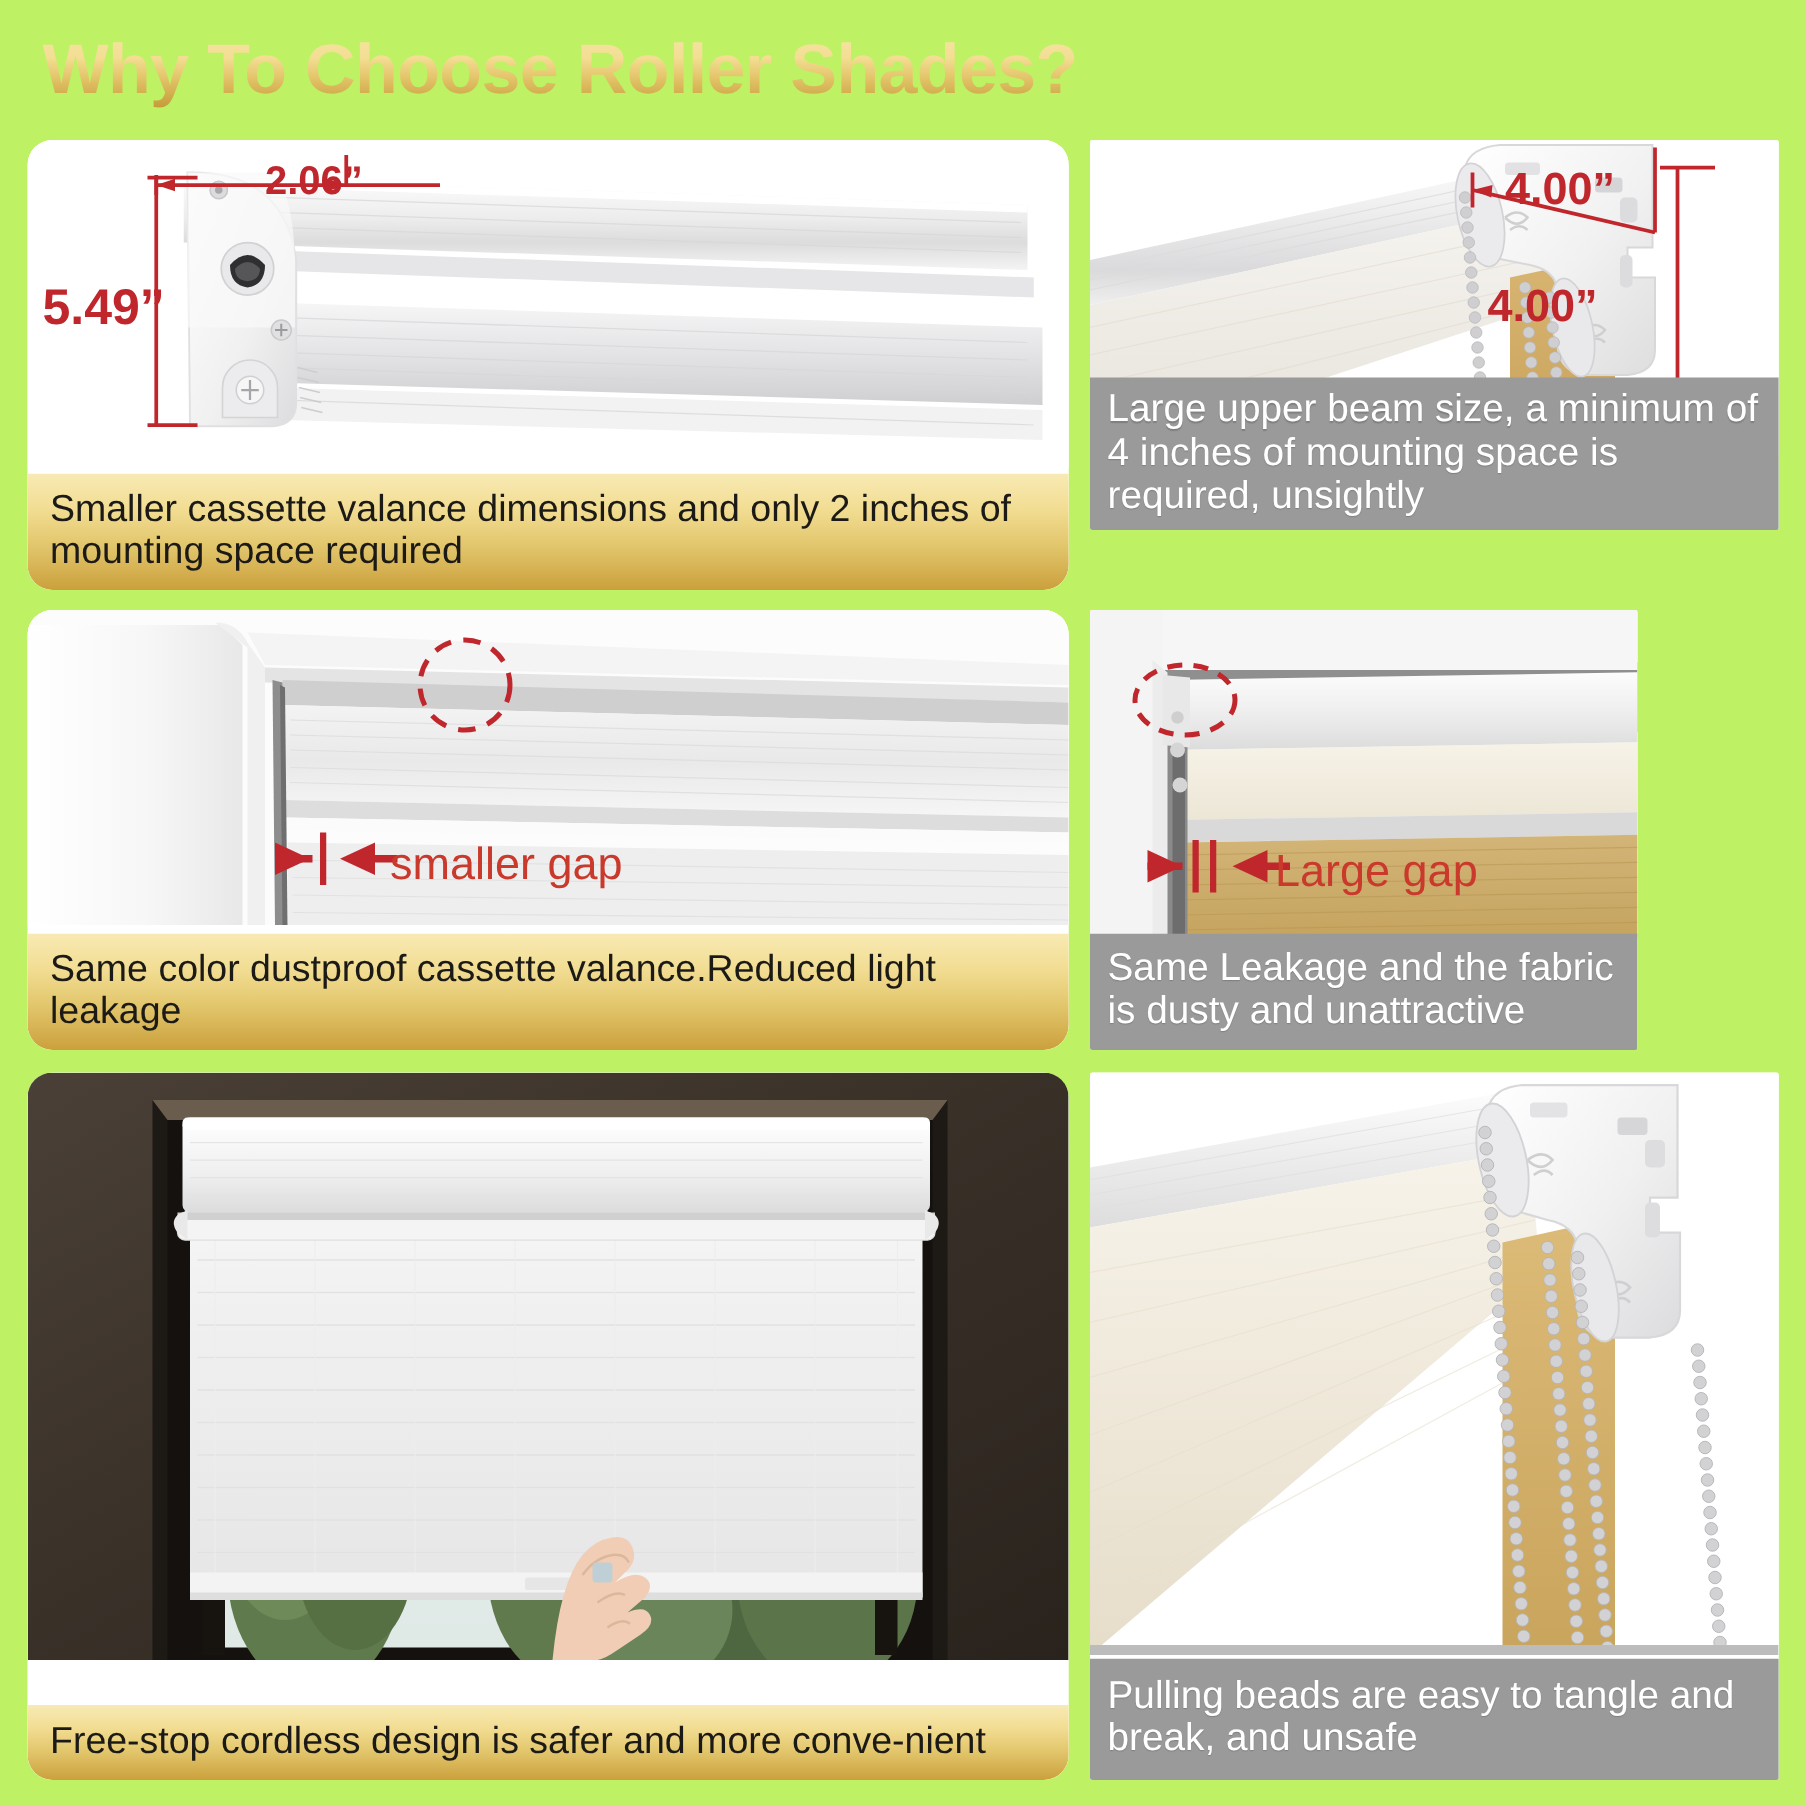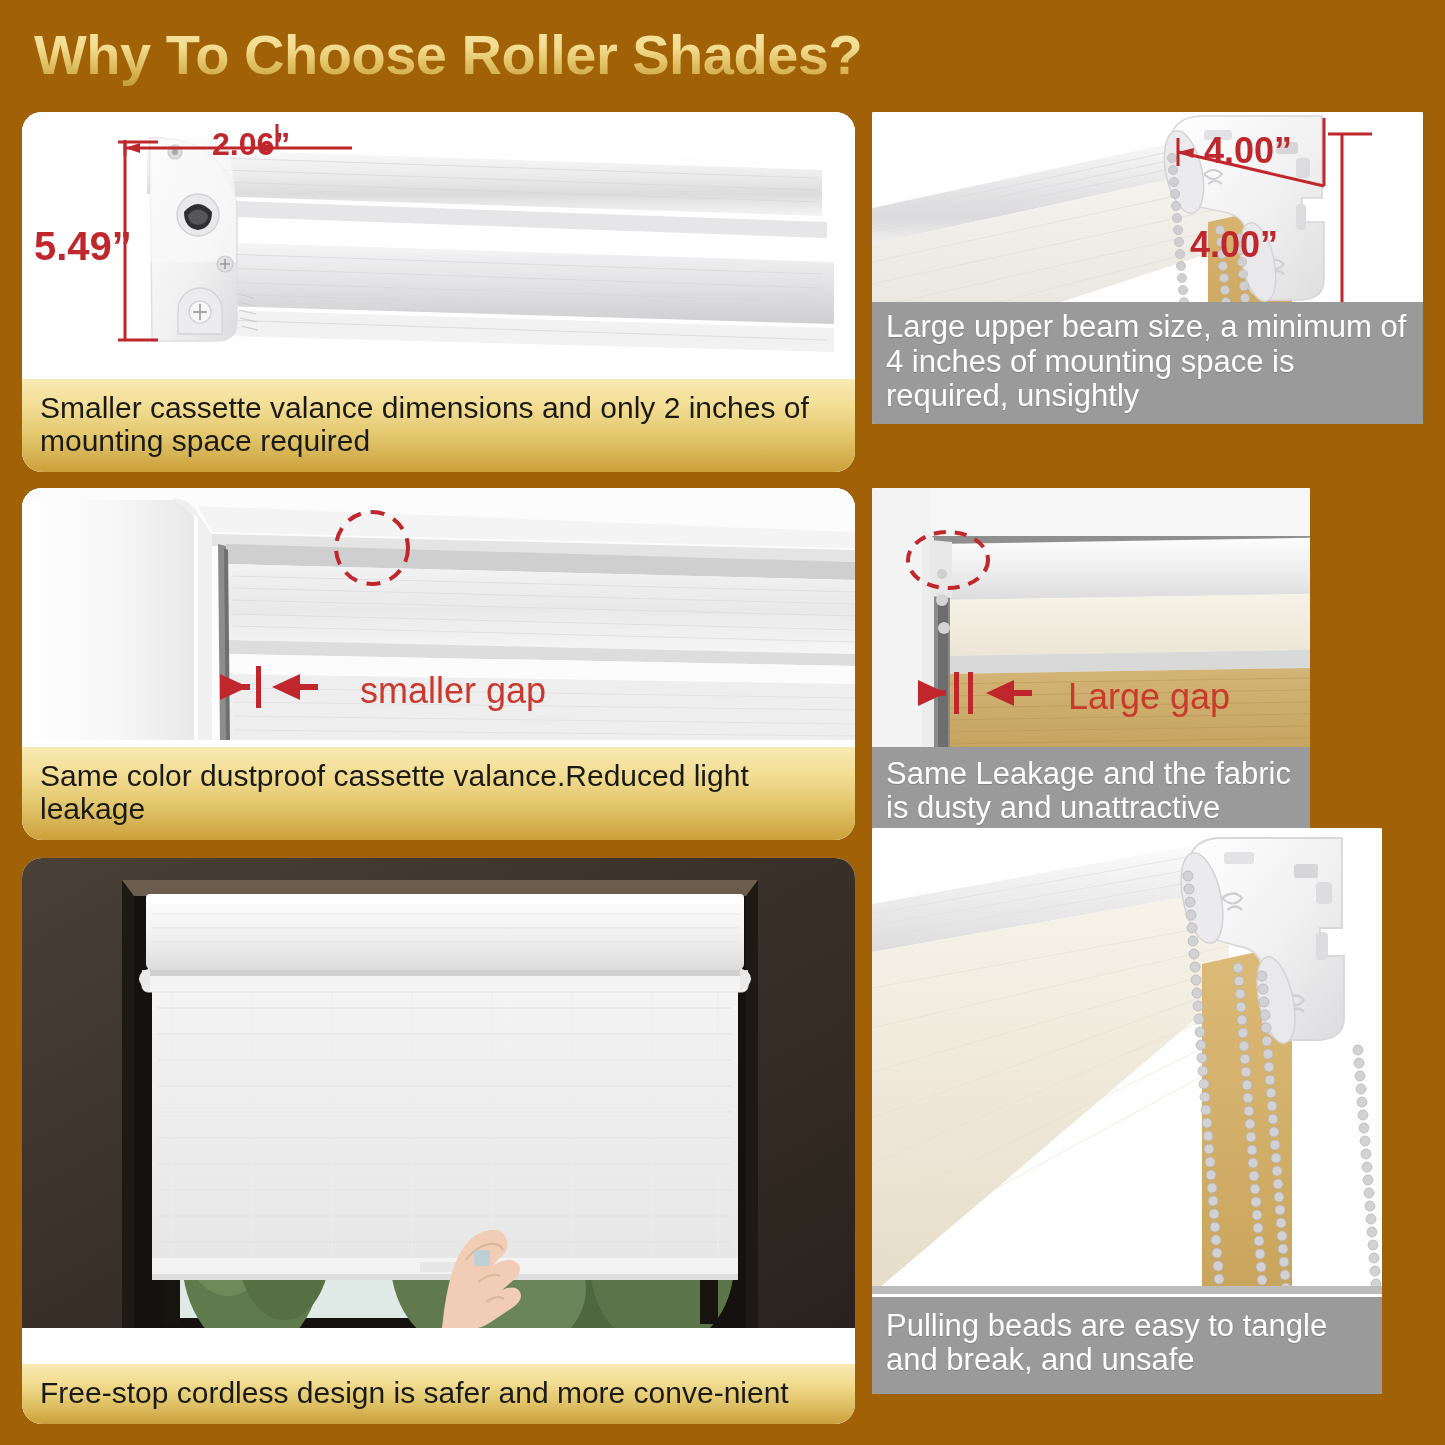--- a/index.html
+++ b/index.html
@@ -2,21 +2,21 @@
 <html><head>
 <meta charset="utf-8">
 <style>
   html,body{margin:0;padding:0;}
   body{
     width:1445px;height:1445px;
     background:#2b2927;
     font-family:"Liberation Sans", sans-serif;
     overflow:hidden;
   }
-  .stage{position:relative;width:1445px;height:1445px;background:#a16207;}
+  .stage{position:relative;width:1445px;height:1445px;background:#bef264;}
 
   
   .title{
     position:absolute;left:34px;top:22px;
     font-size:56px;font-weight:bold;letter-spacing:-0.5px;
     background:linear-gradient(180deg,#f6e6a8 0%,#f3dd92 38%,#e3c469 62%,#c49a37 100%);
     -webkit-background-clip:text;background-clip:text;
     color:transparent;-webkit-text-fill-color:transparent;
     white-space:nowrap;
   }
@@ -40,21 +40,21 @@
     color:#1c1a17;font-size:30px;
     border-bottom-left-radius:20px;border-bottom-right-radius:20px;
   }
   .cap.gray{
     background:#9a9a9a;color:#ffffff;font-size:31px;
     text-shadow:0 1px 1px rgba(0,0,0,.18);
   }
 
   
   .dim{position:absolute;color:#c0272d;font-weight:bold;white-space:nowrap;}
-  .gaplabel{position:absolute;color:#c93a2c;white-space:nowrap;font-weight:normal;margin-left:48px;}
+  .gaplabel{position:absolute;color:#c93a2c;white-space:nowrap;font-weight:normal;}
   svg{display:block;}
 </style>
 </head>
 <body>
 
 <div class="stage">
 
   <div class="title">Why To Choose Roller Shades?</div>
 
   <div class="panel left" style="left:22px;top:112px;width:833px;height:360px;">
@@ -502,21 +502,21 @@
           <path d="M456 424 q14 -10 22 -6" fill="none" stroke="#dcb79c" stroke-width="2"></path>
           <path d="M464 444 q12 -8 18 -3" fill="none" stroke="#dcb79c" stroke-width="2"></path>
 
           <rect x="452" y="392" width="16" height="16" rx="3" fill="#bfcfd6"></rect>
         </g>
       </svg>
     </div>
     <div class="cap gold">Free-stop cordless design is safer and more conve-nient</div>
   </div>
 
-  <div class="panel right" style="left:872px;top:828px;width:510px;height:566px;">
+  <div class="panel right" style="left:872px;top:858px;width:551px;height:566px;">
     <div class="photo" style="height:466px;background:#ffffff;">
       <svg width="551" height="466" viewBox="0 0 551 466">
         <defs>
           <linearGradient id="tubeC" x1="0" y1="0" x2="0" y2="1">
             <stop offset="0%" stop-color="#fcfcfc"></stop>
               <stop offset="40%" stop-color="#efefef"></stop>
             <stop offset="100%" stop-color="#dddddd"></stop>
           </linearGradient>
           <linearGradient id="fabC" x1="0" y1="0" x2="0" y2="1">
             <stop offset="0%" stop-color="#f7f3ea"></stop>

